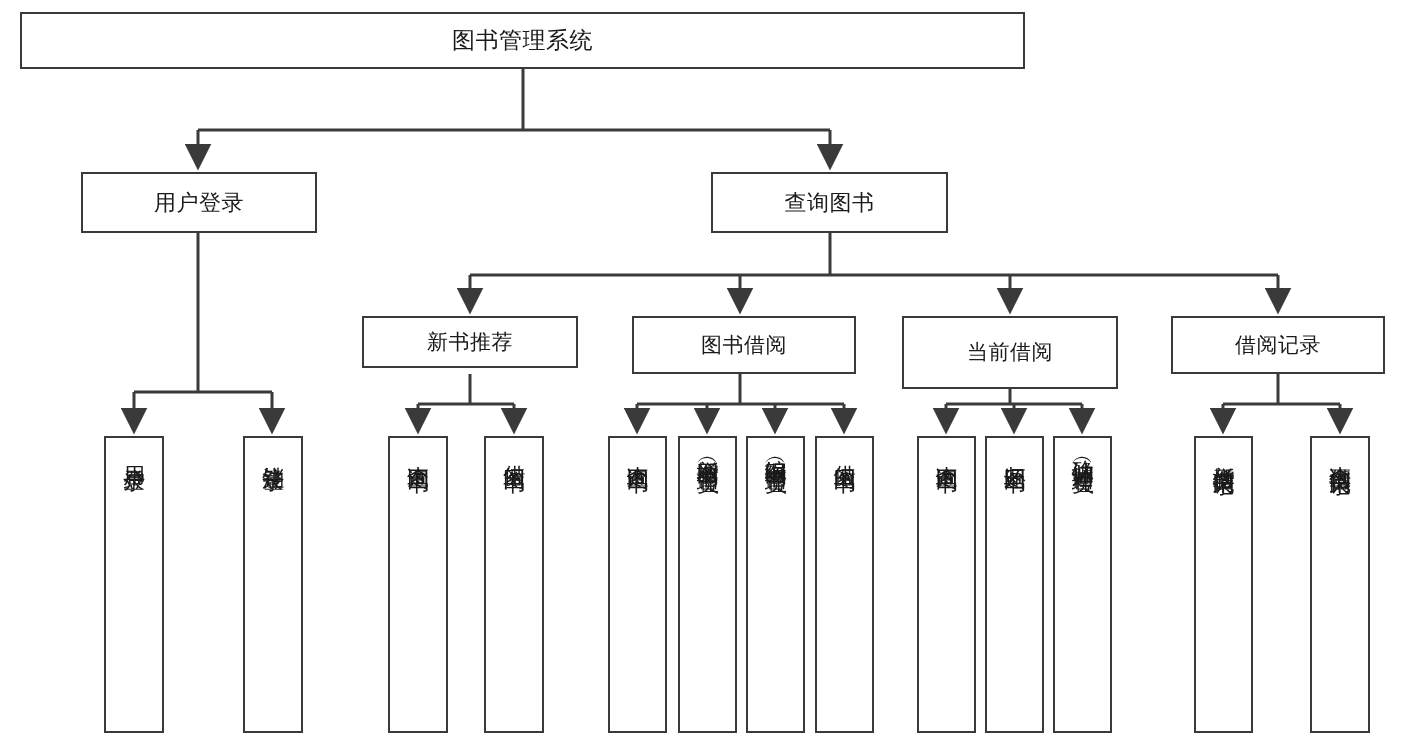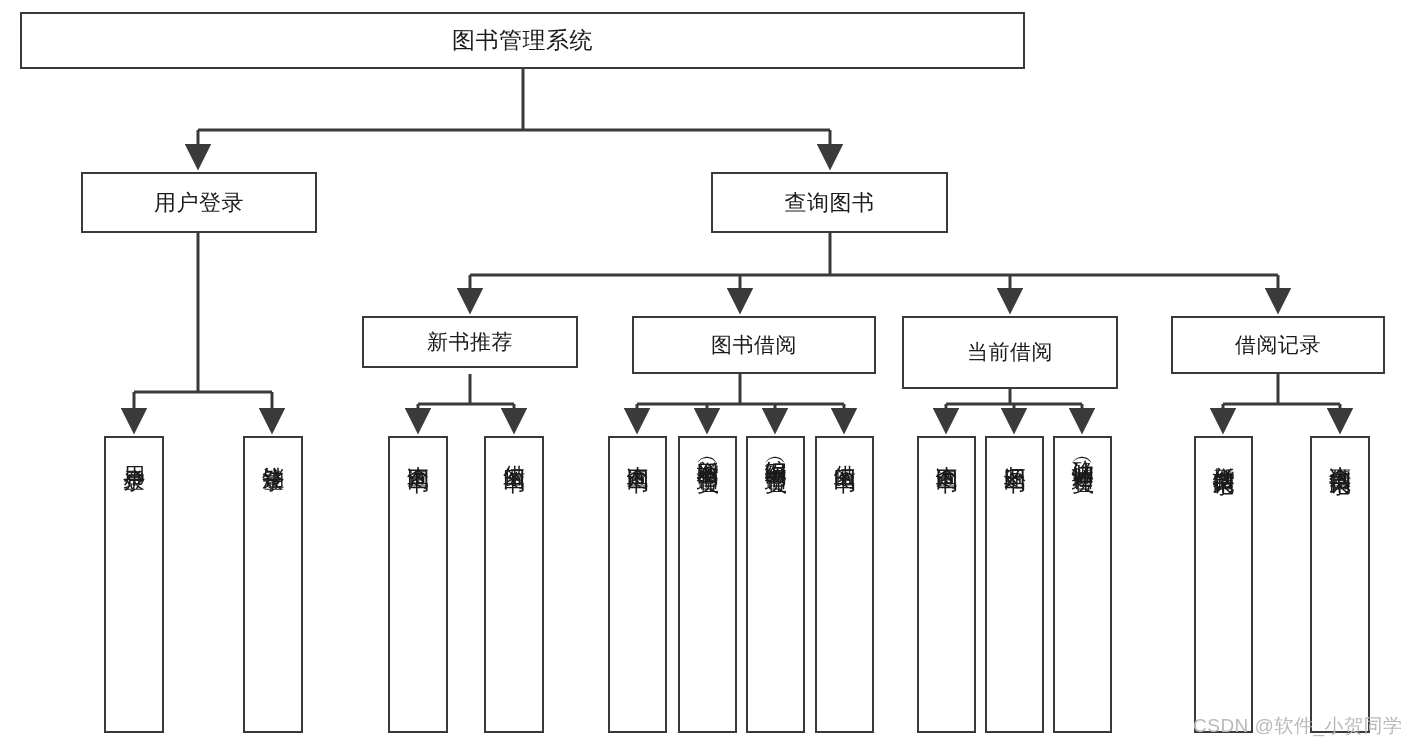--- a/index.html
+++ b/index.html
@@ -145,21 +145,21 @@
   </div>
 
   <div class="node level-2" style="left:711px; top:172px; width:237px; height:61px;">
     <span class="label">查询图书</span>
   </div>
 
   <div class="node level-3" style="left:362px; top:316px; width:216px; height:52px;">
     <span class="label">新书推荐</span>
   </div>
 
-  <div class="node level-3" style="left:632px; top:316px; width:244px; height:58px;">
+  <div class="node level-3" style="left:632px; top:316px; width:224px; height:58px;">
     <span class="label">图书借阅</span>
   </div>
 
   <div class="node level-3" style="left:902px; top:316px; width:216px; height:73px;">
     <span class="label">当前借阅</span>
   </div>
 
   <div class="node level-3" style="left:1171px; top:316px; width:214px; height:58px;">
     <span class="label">借阅记录</span>
   </div>
@@ -209,15 +209,14 @@
   </div>
 
   <div class="node leaf" style="left:1194px; top:436px; width:59px; height:297px;">
     <span class="label">新增借阅记录</span>
   </div>
 
   <div class="node leaf" style="left:1310px; top:436px; width:60px; height:297px;">
     <span class="label">查询借阅记录</span>
   </div>
 
-  <div class="watermark" style="left:1193px; top:713px;">CSDN @软件_小贺同学</div>
 
 </div>
 
 </body></html>

